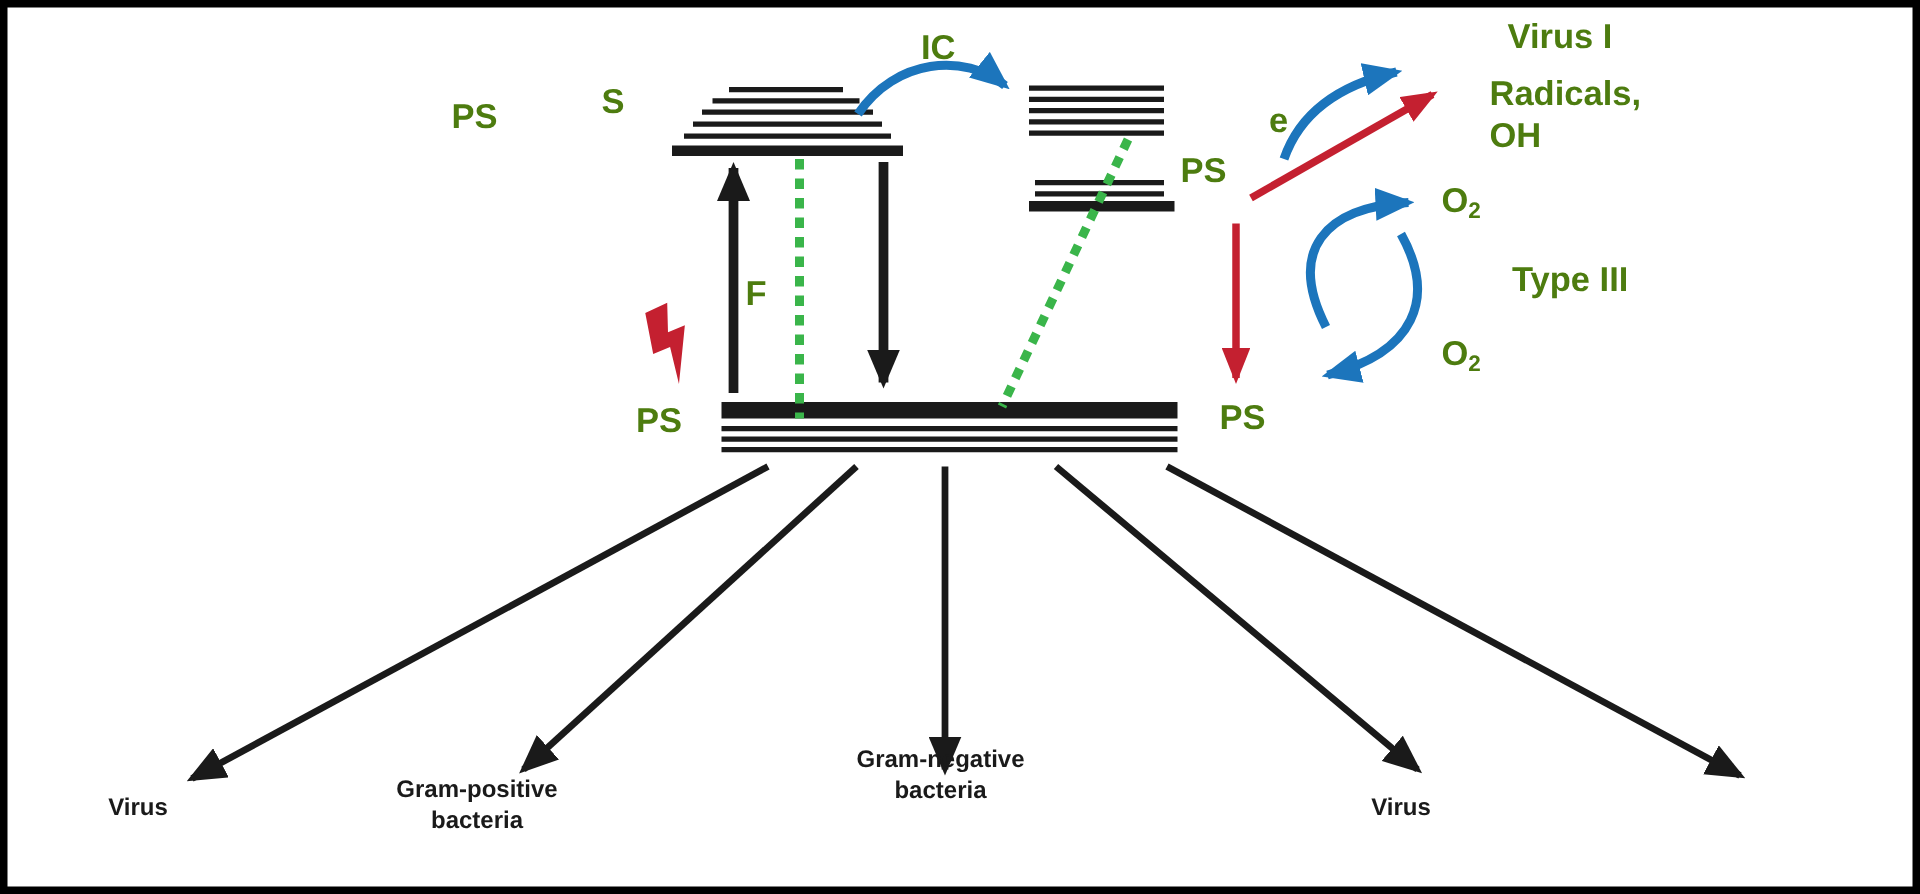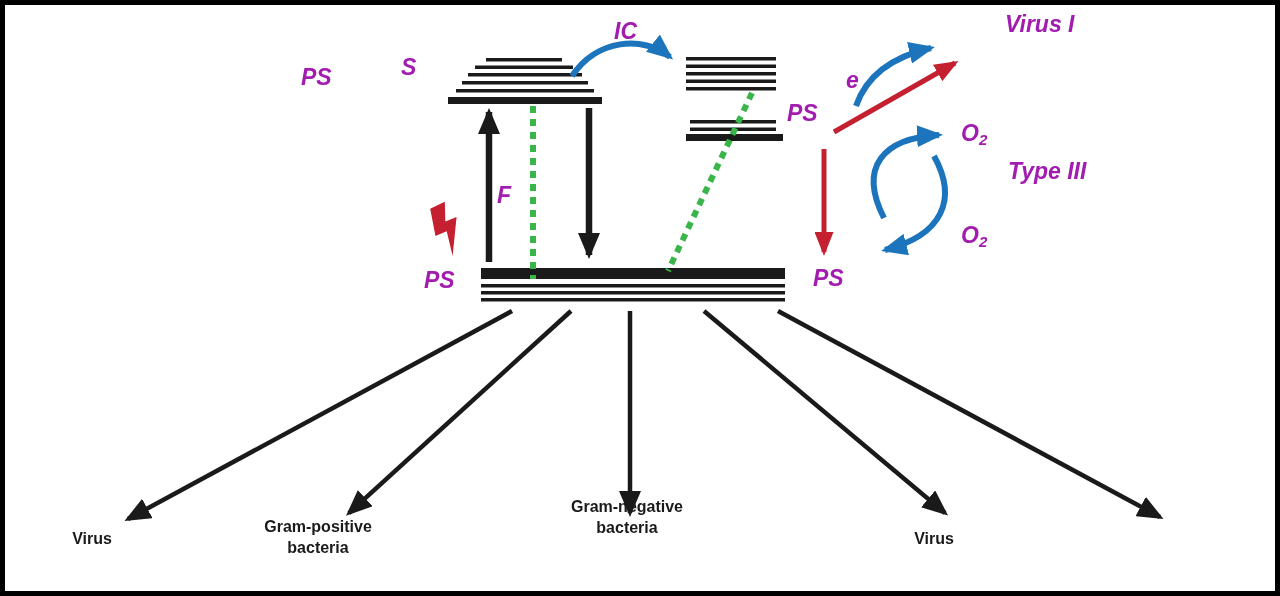--- a/index.html
+++ b/index.html
@@ -4,22 +4,22 @@
 <style>
   * { margin:0; padding:0; box-sizing:border-box; }
   html,body { background:#ffffff; }
   body { font-family:"Liberation Sans", sans-serif; }
   .canvas {
     position:relative; width:1280px; height:596px;
     background:#ffffff; border:5px solid #000000; overflow:hidden;
   }
   .layer { position:absolute; left:0; top:0; width:1280px; height:596px; }
   .lbl {
-    position:absolute; font-weight:bold; font-size:23px; color:#a21caf;
-    white-space:nowrap; line-height:1.22;font-style:italic;
+    position:absolute; font-weight:bold; font-size:23px; color:#4d7c0f;
+    white-space:nowrap; line-height:1.22;
   }
   .sub { font-size:15px; vertical-align:-4px; font-weight:bold; }
   .target {
     position:absolute; font-weight:bold; font-size:16px; color:#1a1a1a;
     text-align:center; transform:translateX(-50%); line-height:1.3; white-space:nowrap;
   }
   .lvl { fill:#1a1a1a; }
 </style>
 </head>
 <body>
@@ -99,25 +99,29 @@
   <div class="lbl" style="left:296px; top:58px;">PS</div>
   <div class="lbl" style="left:396px; top:48px;">S</div>
   <div class="lbl" style="left:609px; top:12px;">IC</div>
   <div class="lbl" style="left:782px; top:94px;">PS</div>
   <div class="lbl" style="left:841px; top:61px;">e</div>
   <div class="lbl" style="left:492px; top:176px;">F</div>
   <div class="lbl" style="left:419px; top:261px;">PS</div>
   <div class="lbl" style="left:808px; top:259px;">PS</div>
 
   <div class="lbl" style="left:1000px; top:5px;">Virus I</div>
+  <div class="lbl" style="left:988px; top:43px;">
+    <span style="display:block;">Radicals,</span>
+    <span style="display:block;">OH</span>
+  </div>
 
   <div class="lbl" style="left:956px; top:114px;">
     <span>O</span><span class="sub">2</span>
   </div>
-  <div class="lbl" style="left:1003px; top:152px;">Type III</div>
+  <div class="lbl" style="left:1003px; top:167px;">Type III</div>
   <div class="lbl" style="left:956px; top:216px;">
     <span>O</span><span class="sub">2</span>
   </div>
 
   <div class="target" style="left:87px; top:524px;">
     <span style="display:block;">Virus</span>
   </div>
   <div class="target" style="left:313px; top:512px;">
     <span style="display:block;">Gram-positive</span>
     <span style="display:block;">bacteria</span>

